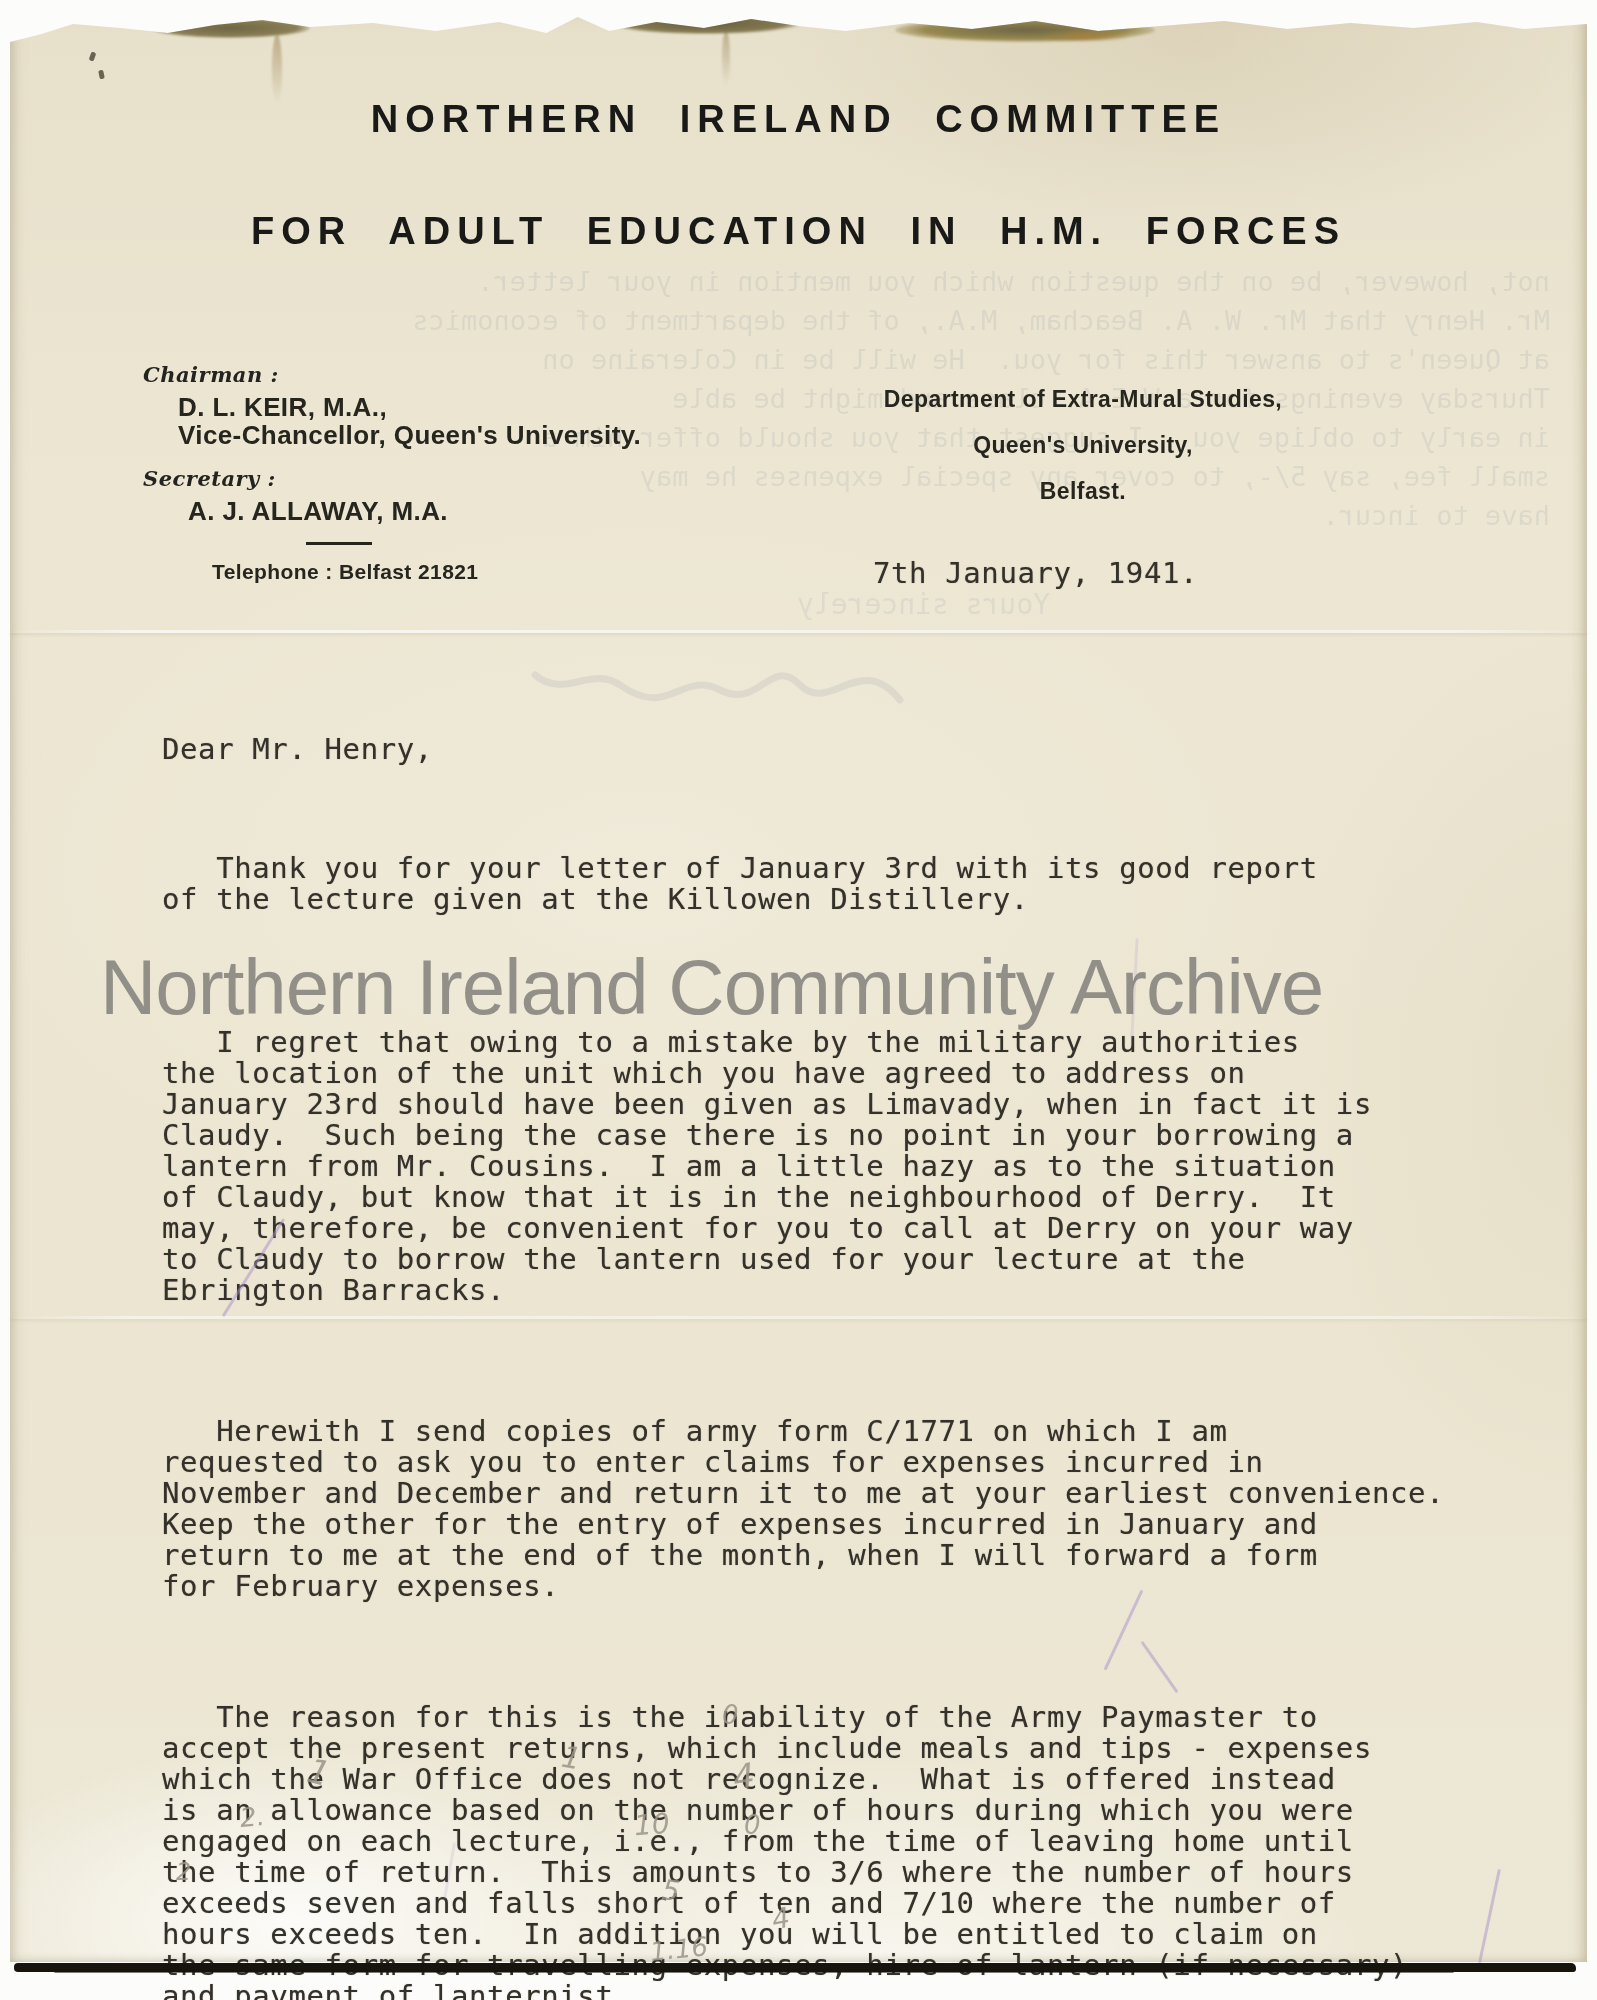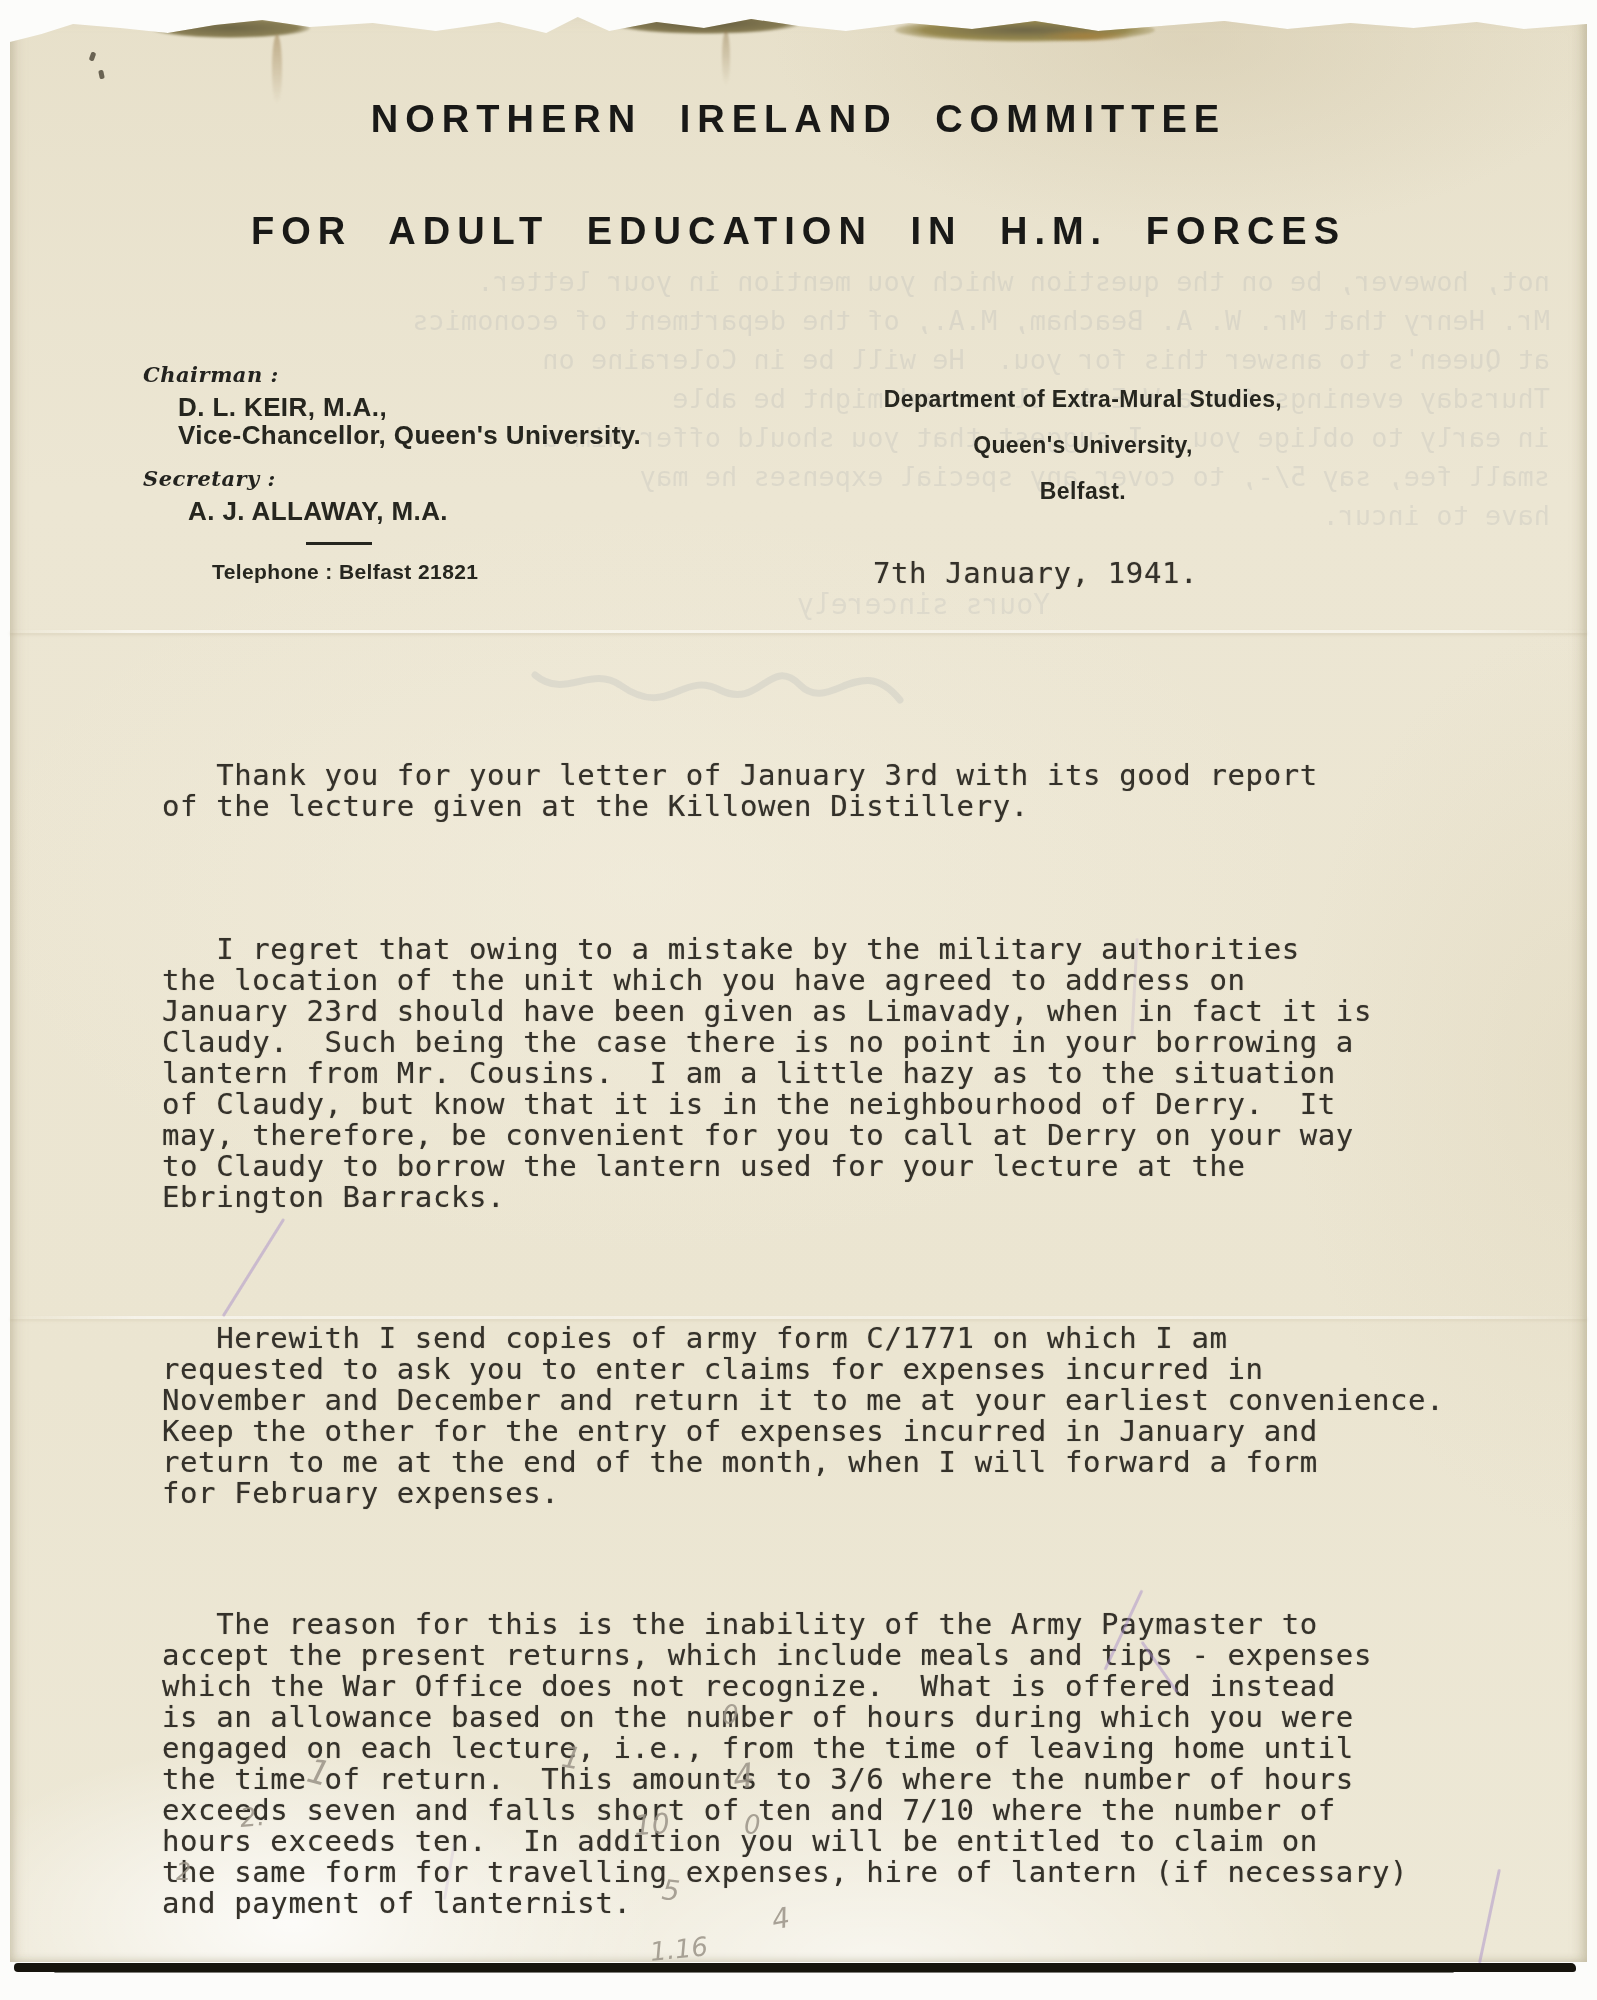--- a/index.html
+++ b/index.html
@@ -108,20 +108,21 @@
 
   <div class="addr">
     <div>Department of Extra-Mural Studies,</div>
     <div>Queen's University,</div>
     <div>Belfast.</div>
   </div>
 
   <div class="tw date">7th January, 1941.</div>
 
   <div class="tw body-text">
+    <div class="para">Dear Mr. Henry,</div>
     <div class="para mt1">   Thank you for your letter of January 3rd with its good report
 of the lecture given at the Killowen Distillery.</div>
     <div class="para mt2">   I regret that owing to a mistake by the military authorities
 the location of the unit which you have agreed to address on
 January 23rd should have been given as Limavady, when in fact it is
 Claudy.  Such being the case there is no point in your borrowing a
 lantern from Mr. Cousins.  I am a little hazy as to the situation
 of Claudy, but know that it is in the neighbourhood of Derry.  It
 may, therefore, be convenient for you to call at Derry on your way
 to Claudy to borrow the lantern used for your lecture at the
@@ -157,15 +158,16 @@
   <div class="pencil" style="left:240px;top:1802px;font-size:26px;transform:rotate(-5deg);">2.</div>
   <div class="pencil" style="left:176px;top:1858px;font-size:24px;">2</div>
 
   <div class="purple" style="left:1133px;top:938px;height:100px;transform:rotate(3deg);opacity:.4;"></div>
   <div class="purple" style="left:252px;top:1210px;height:115px;transform:rotate(32deg);"></div>
   <div class="purple" style="left:1122px;top:1586px;height:88px;transform:rotate(25deg);"></div>
   <div class="purple" style="left:1158px;top:1636px;height:62px;transform:rotate(-35deg);"></div>
   <div class="purple" style="left:1488px;top:1868px;height:96px;transform:rotate(12deg);"></div>
   <div class="purple" style="left:448px;top:1842px;height:58px;transform:rotate(10deg);opacity:.35;"></div>
 
+  <div class="wm">Northern Ireland Community Archive</div>
 
   <div class="bottom-edge"></div>
 </div>
 
 </body></html>

